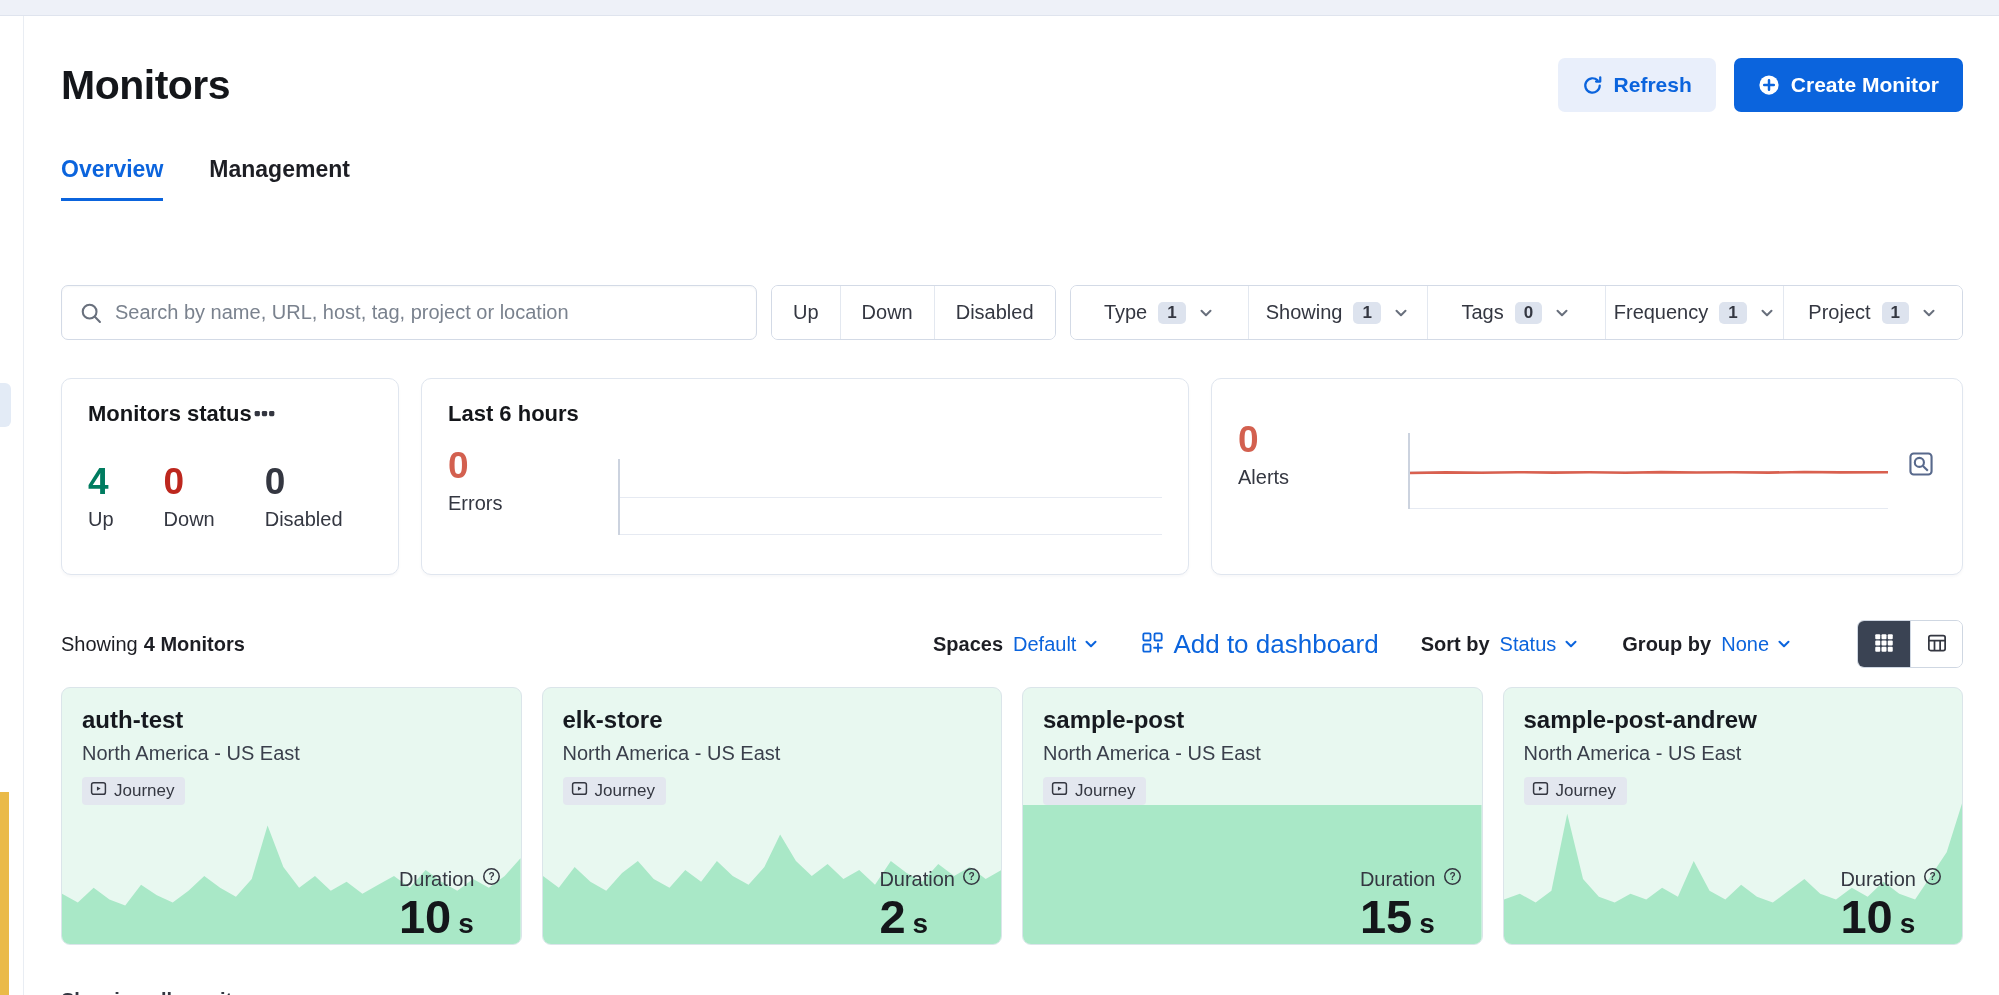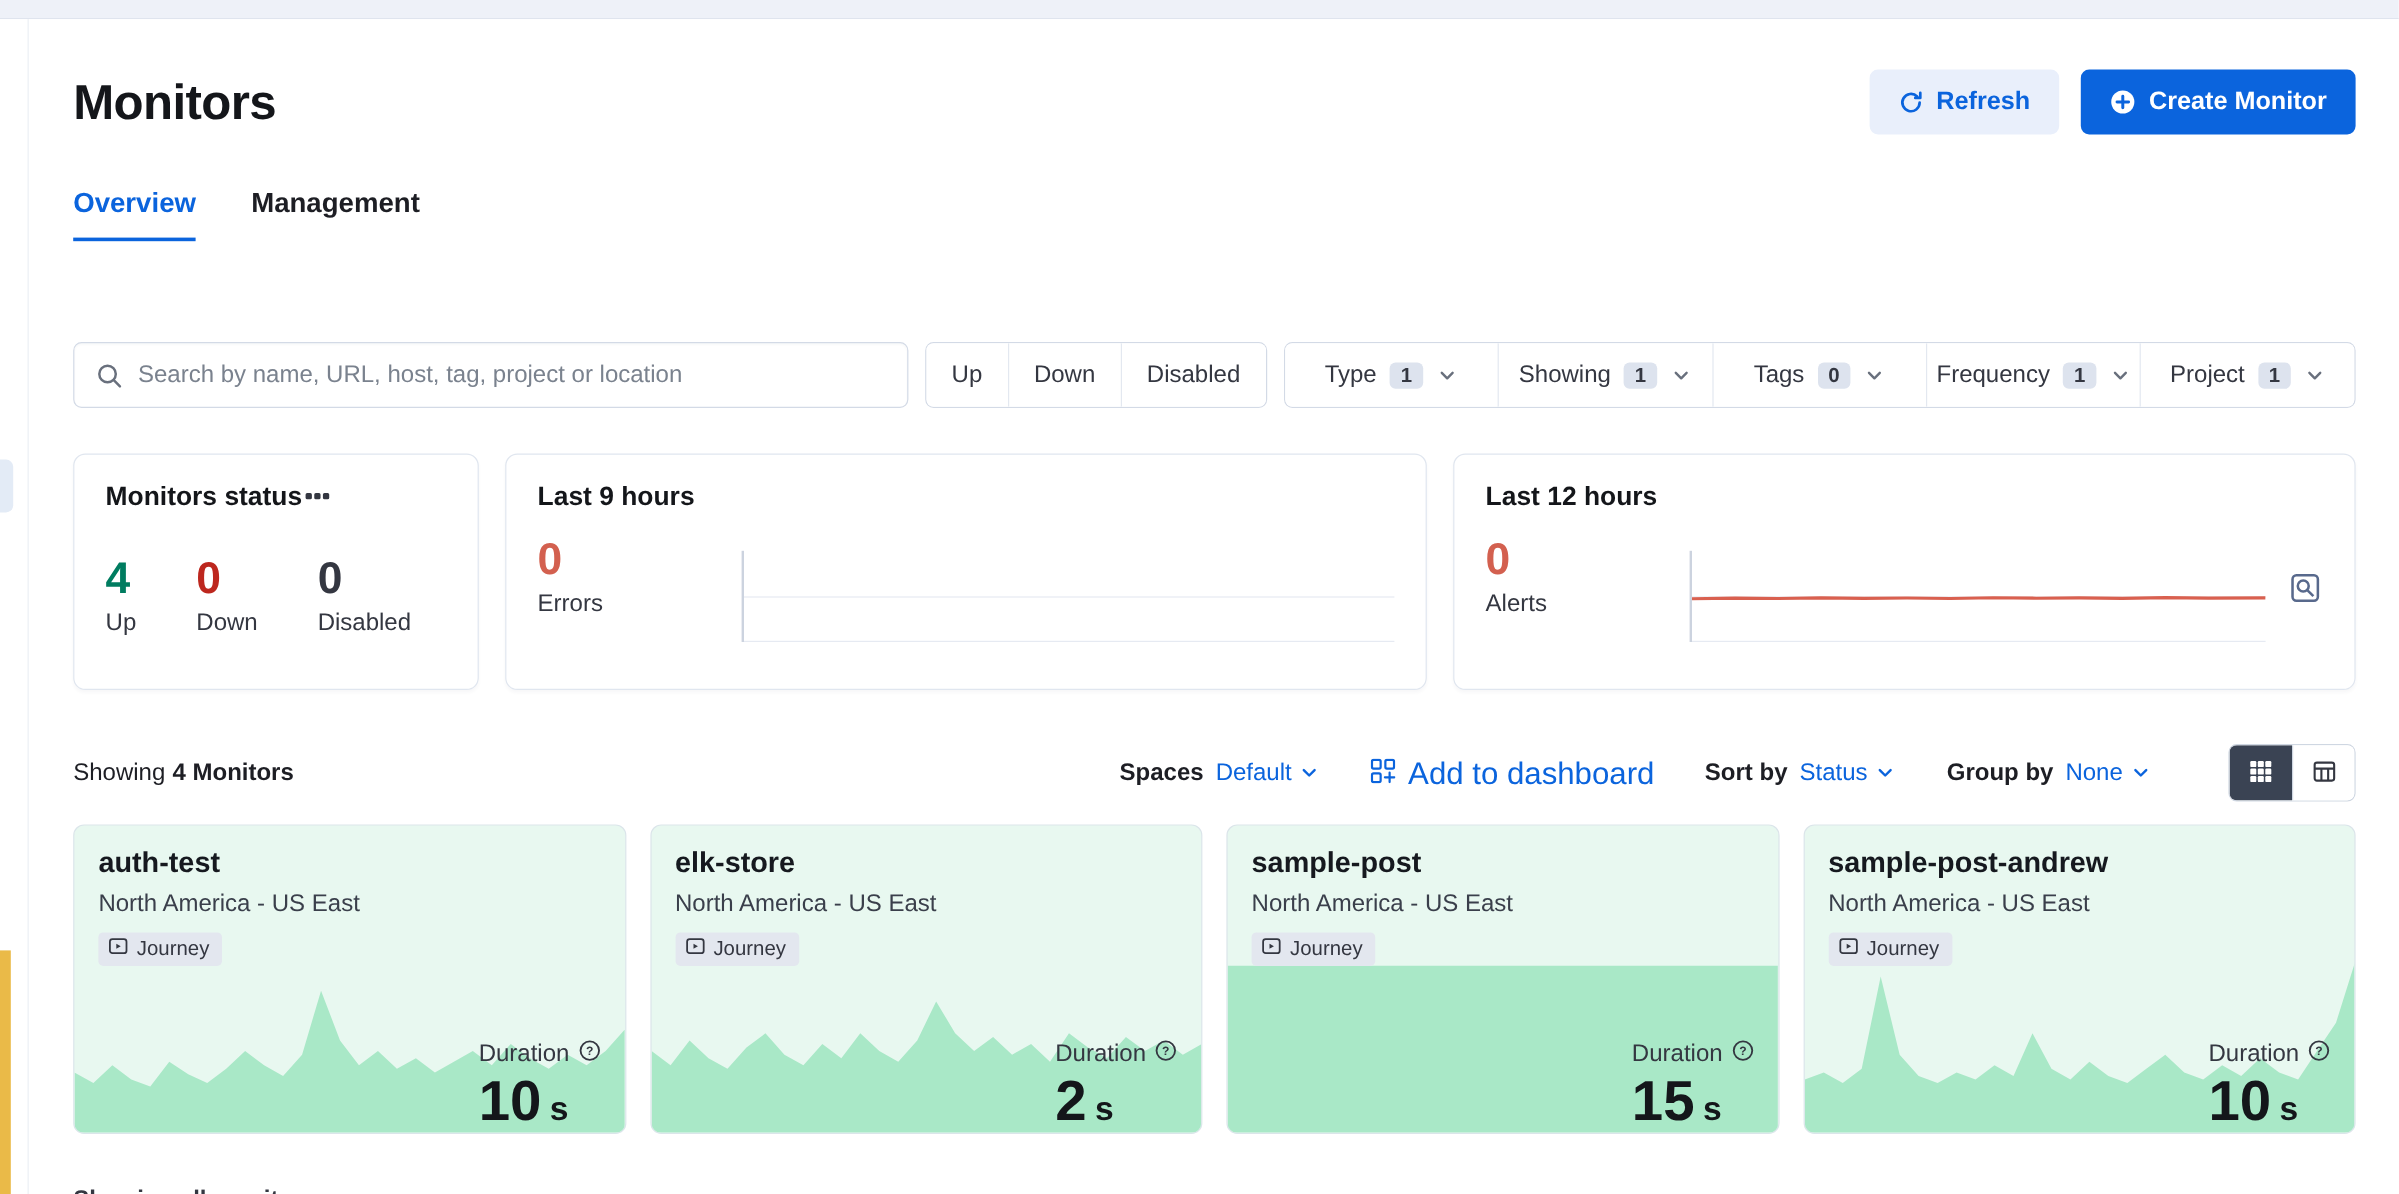--- a/index.html
+++ b/index.html
@@ -239,32 +239,31 @@
           <div class="stat-label">Down</div>
         </div>
         <div>
           <div class="stat-num num-disabled">0</div>
           <div class="stat-label">Disabled</div>
         </div>
       </div>
     </div>
 
     <div class="panel panel-errors">
-      <div class="panel-title">Last 9 hours</div>
+      <div class="panel-title">Last 6 hours</div>
       <div class="panel-body">
         <div class="big-stat">
           <div class="stat-num num-alert">0</div>
           <div class="stat-label">Errors</div>
         </div>
         <div class="mini-chart"></div>
       </div>
     </div>
 
     <div class="panel panel-alerts">
-      <div class="panel-title">Last 12 hours</div>
       <div class="panel-body">
         <div class="big-stat">
           <div class="stat-num num-alert">0</div>
           <div class="stat-label">Alerts</div>
         </div>
         <div class="mini-chart">
           <svg viewBox="0 0 400 76" preserveAspectRatio="none">
             <polyline points="0,40 30,39.4 60,39.8 90,39.2 120,39.6 150,39.3 180,39.7 210,39.1 240,39.5 270,39.2 300,39.6 330,39 360,39.4 400,39.2" fill="none" stroke="#d9604f" stroke-width="2.6" vector-effect="non-scaling-stroke"></polyline>
           </svg>
         </div>

